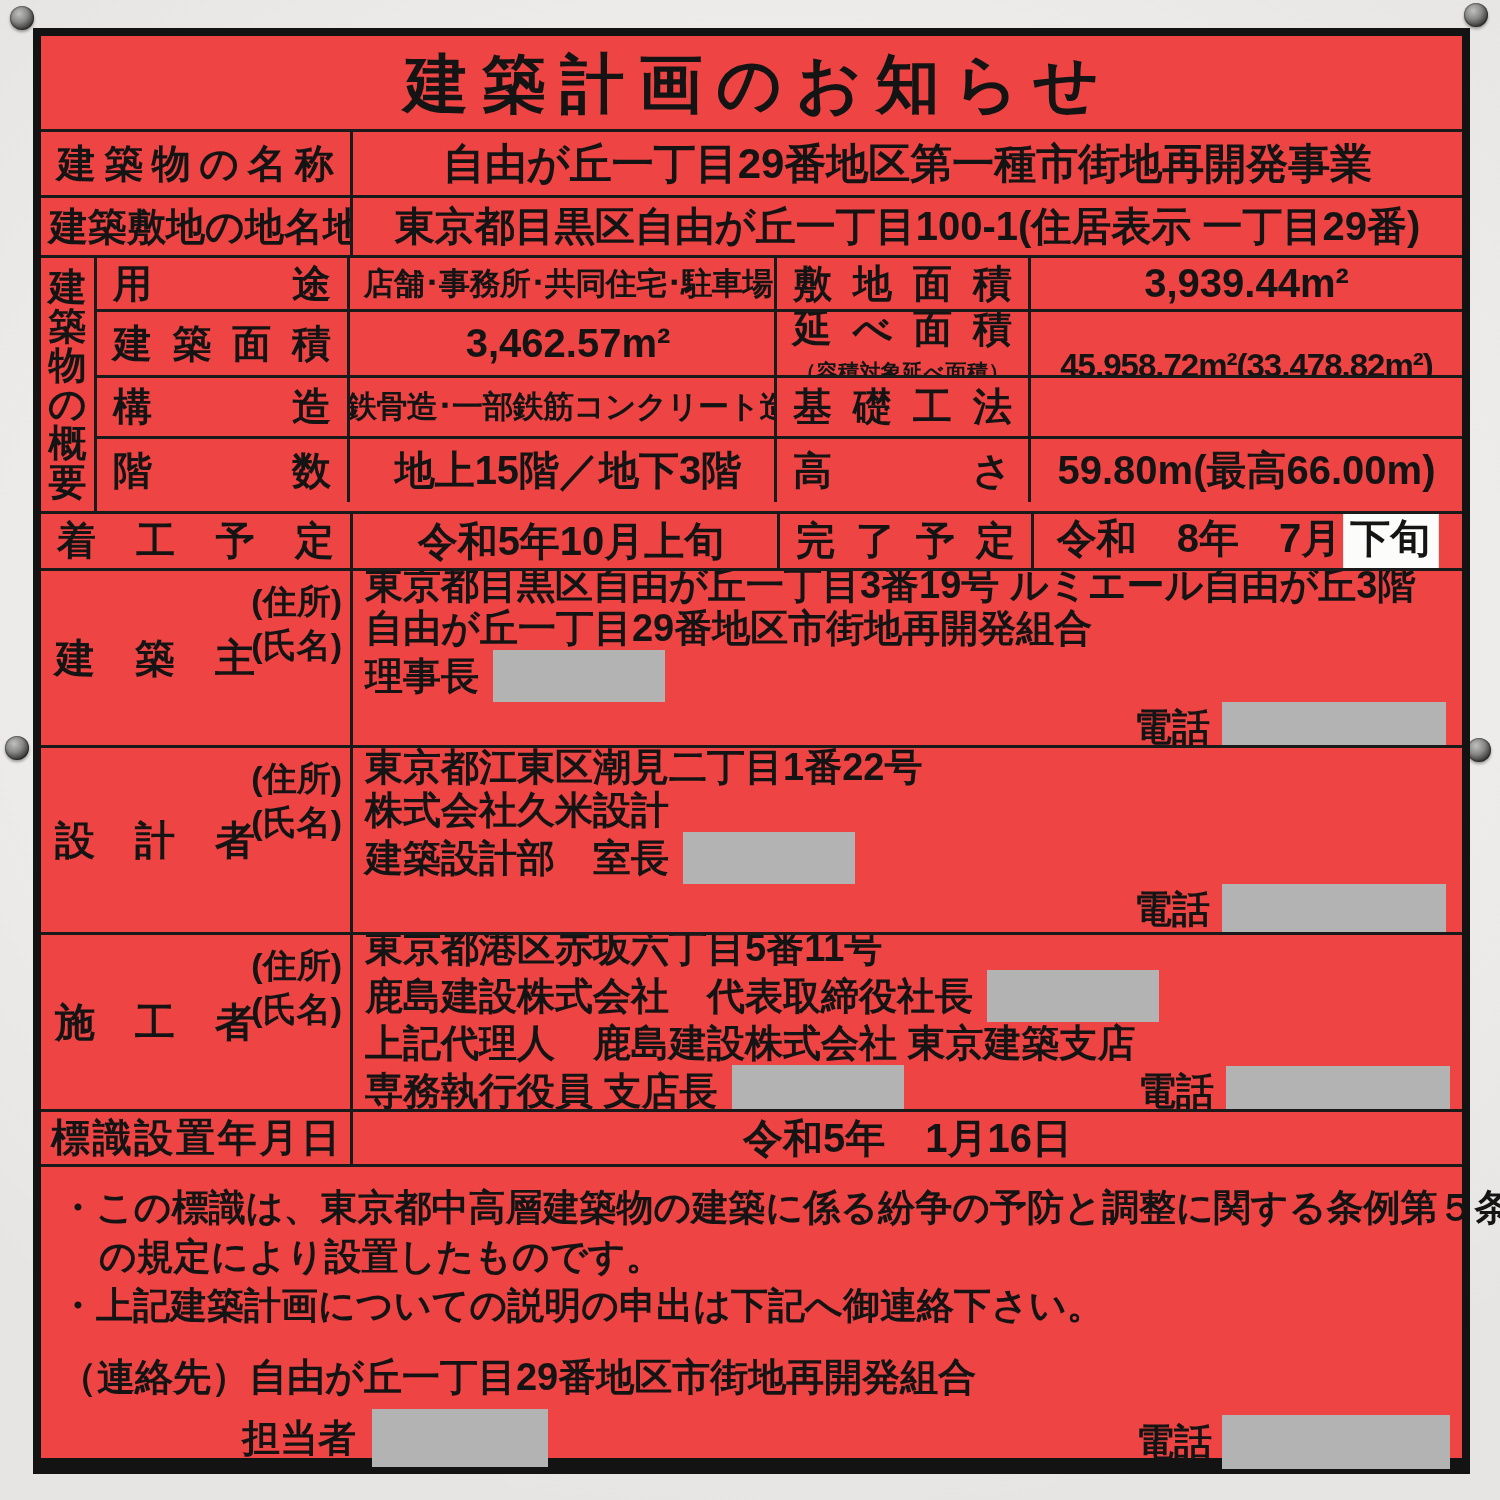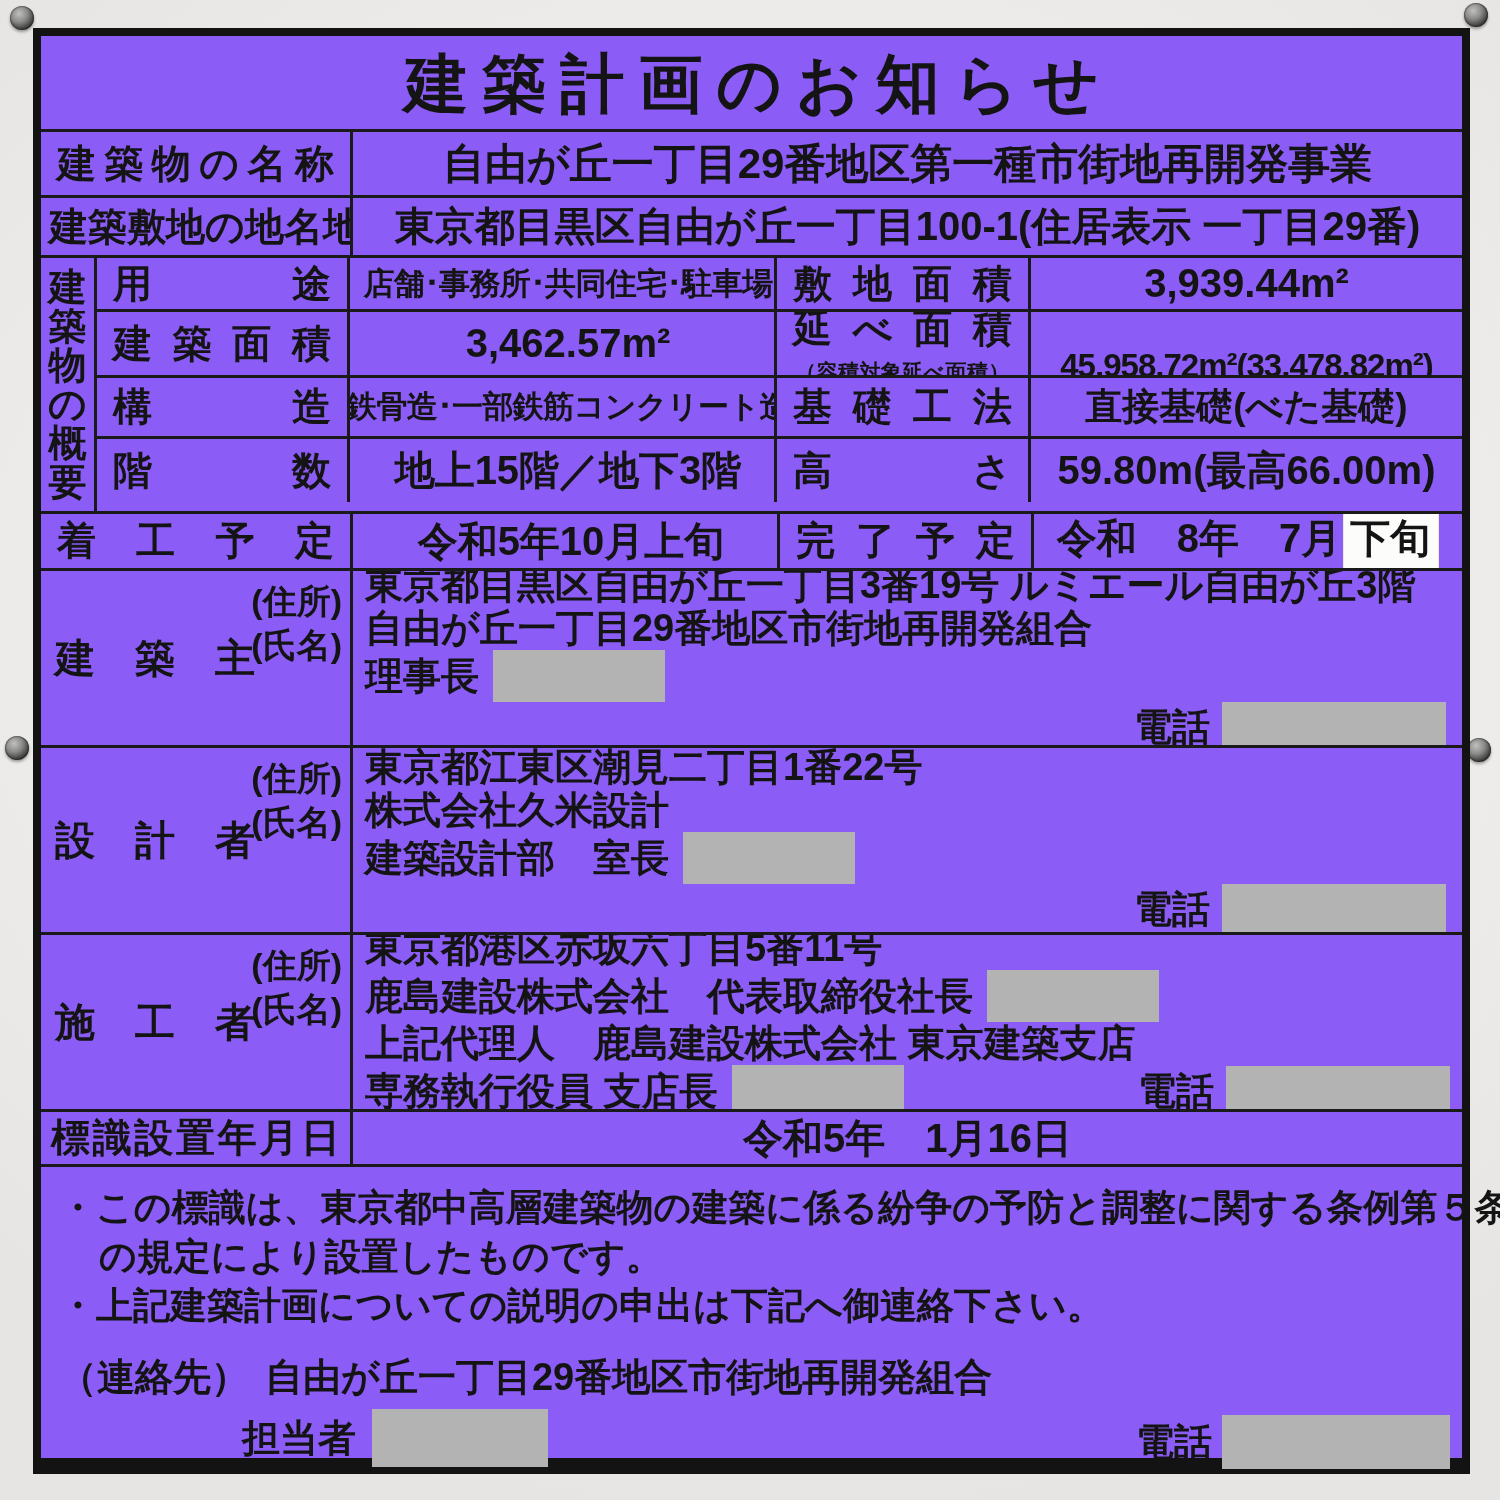--- a/index.html
+++ b/index.html
@@ -11,21 +11,21 @@
   }
   
   .bolt{
     position:absolute;width:24px;height:24px;border-radius:50%;
     background:radial-gradient(circle at 38% 32%, #c0c0be 0%, #8a8a88 38%, #3a3a38 72%, #222 100%);
     box-shadow:0 2px 3px rgba(0,0,0,.35), inset 0 0 2px #000;
   }
   
   .board{
     position:absolute;left:33px;top:28px;width:1437px;height:1446px;
-    box-sizing:border-box;background:#8b5cf6;
+    box-sizing:border-box;background:#ef4444;
     border:8px solid #131313;border-bottom-width:16px;
     display:flex;flex-direction:column;
   }
   .row{display:flex;border-bottom:3px solid #1a1a1a;box-sizing:border-box;flex:0 0 auto;}
   .row:last-child{border-bottom:none;}
   .cell{box-sizing:border-box;display:flex;align-items:center;justify-content:center;overflow:hidden;}
   .bR{border-right:3px solid #1a1a1a;}
   
   .cLabel{width:312px;flex:0 0 312px;}
   .cVal1{width:427px;flex:0 0 427px;padding-left:12px;}
@@ -68,21 +68,21 @@
   .redact{background:#b3b3b3;flex:0 0 auto;}
   .rName{width:172px;height:52px;margin-left:14px;}
   .rPhone{width:224px;height:50px;margin-left:12px;}
   .phline{display:flex;align-items:center;justify-content:flex-end;padding-right:4px;}
   .spread{justify-content:space-between;}
   .grp{display:flex;align-items:center;text-align:right;}
   
   .notes{flex:1 1 auto;position:relative;display:block;padding:16px 14px 8px 18px;box-sizing:border-box;}
   .nline{font-weight:600;font-size:37px;line-height:49px;white-space:nowrap;}
   .nindent{margin-left:40px;}
-  .contact1{margin-top:22px;display:flex;align-items:center;font-weight:600;font-size:38px;white-space:nowrap;gap:16px;}
+  .contact1{margin-top:22px;display:flex;align-items:center;font-weight:600;font-size:38px;white-space:nowrap;}
   .contact2{margin-top:6px;margin-left:183px;display:flex;align-items:center;font-weight:600;font-size:38px;}
   .contact2 .redact{width:176px;height:58px;margin-left:16px;}
   .contact-phone{position:absolute;right:12px;bottom:6px;display:flex;align-items:center;font-weight:600;font-size:38px;}
   .contact-phone .redact{width:228px;height:54px;margin-left:10px;}
   .h-name{height:66px;}
   .h-addr{height:60px;}
   .h-sched{height:57px;}
   .h-date{height:55px;}
   .wide-val{font-size:42px;}
 </style>
@@ -204,23 +204,20 @@
             <div class="val val-sm">鉄骨造･一部鉄筋コンクリート造</div>
           </div>
         <div class="cell cLabel2 bR">
             <div class="lab jh char-spread">
               <span>基</span>
               <span>礎</span>
               <span>工</span>
               <span>法</span>
             </div>
           </div>
-        <div class="cell cVal2">
-            <div class="val" style="font-size:37px;">直接基礎(べた基礎)</div>
-          </div>
       </div>
       <div class="ovRow" style="height:63px;">
         <div class="cell cLabelIn bR">
             <div class="lab jh char-spread">
               <span>階</span>
               <span>数</span>
             </div>
           </div>
         <div class="cell cVal1 bR">
             <div class="val">地上15階／地下3階</div>

